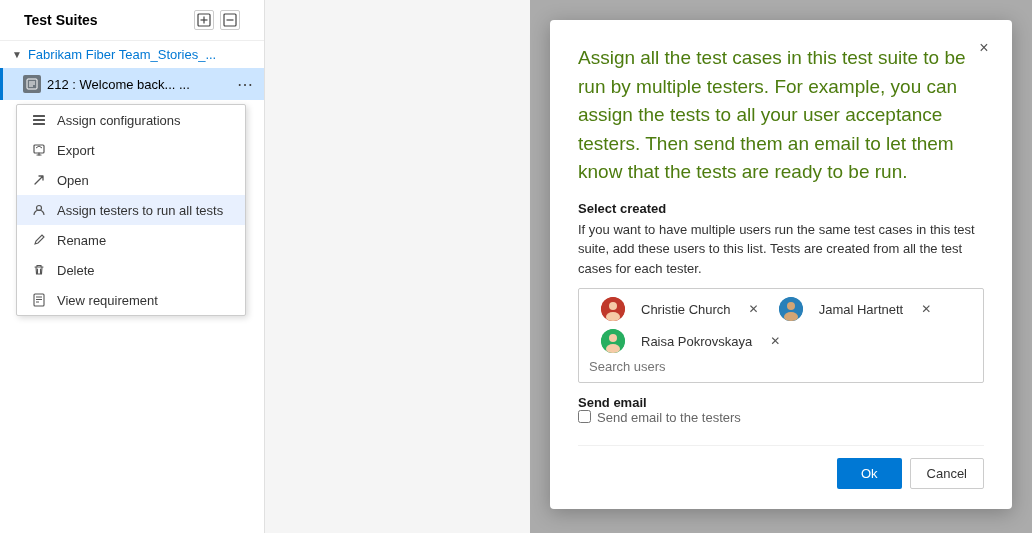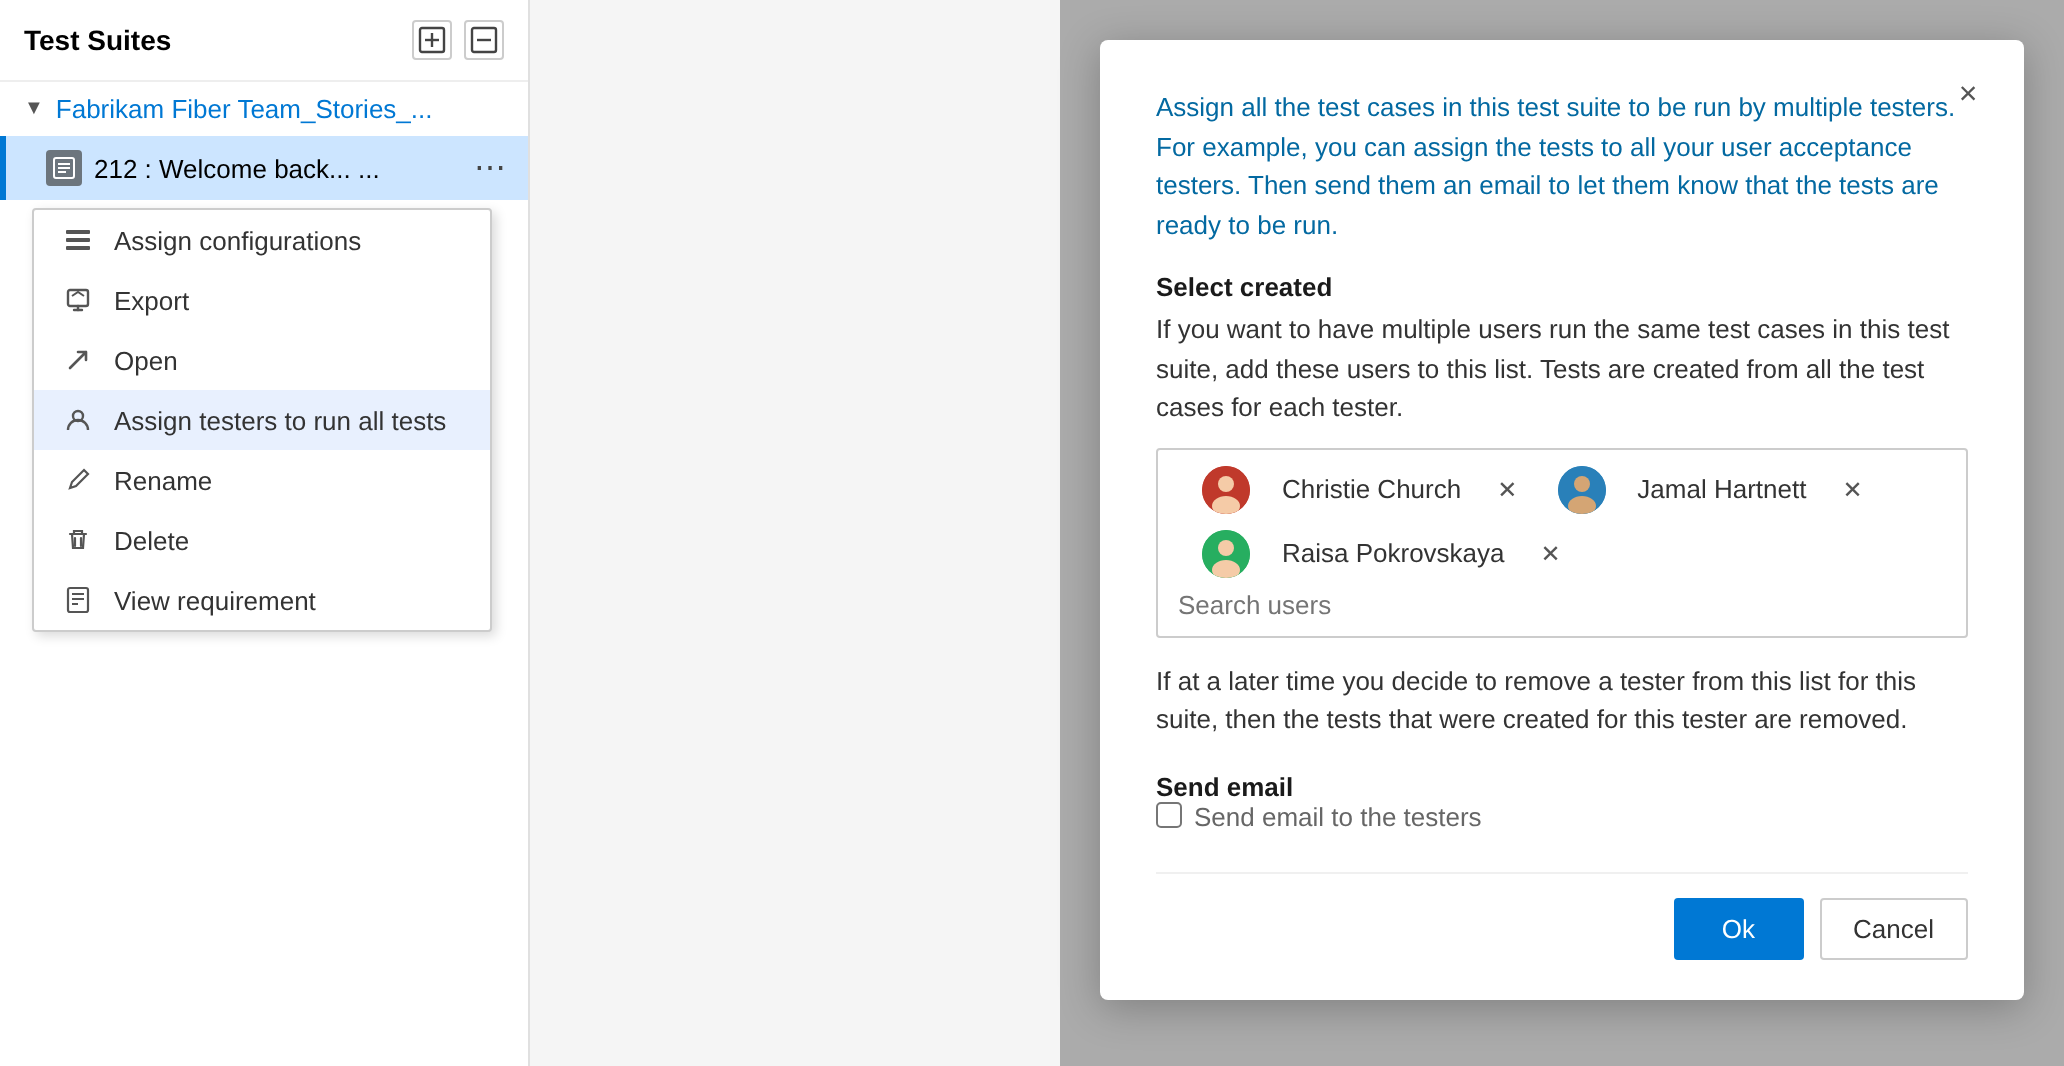--- a/index.html
+++ b/index.html
@@ -20,21 +20,21 @@
       background: #fff;
       border-right: 1px solid #e0e0e0;
       display: flex;
       flex-direction: column;
       height: 100%;
     }
     .sidebar-header {
       display: flex;
       align-items: center;
       justify-content: space-between;
-      padding: 10px 12px;
+      padding: 10px 24px;
       font-weight: 600;
       font-size: 14px;
       border-bottom: 1px solid #eee;
     }
     .sidebar-header-icons {
       display: flex;
       gap: 6px;
     }
     .sidebar-header-icon {
       width: 20px;
@@ -180,22 +180,22 @@
       display: flex;
       align-items: center;
       justify-content: center;
       cursor: pointer;
       font-size: 16px;
       color: #555;
       border: none;
       background: none;
     }
     .modal-description {
-      font-size: 13px;
-      color: #0369a1;
+      font-size: 19px;
+      color: #4d7c0f;
       line-height: 1.5;
       margin-bottom: 14px;
     }
     .section-title {
       font-size: 13px;
       font-weight: 600;
       color: #1a1a1a;
       margin-bottom: 4px;
     }
     .section-desc {
@@ -485,21 +485,20 @@
                 <ellipse cx="12" cy="20" rx="7" ry="5" fill="#f5cba7"></ellipse>
               </svg>
             </div>
             <span class="tester-name">Raisa Pokrovskaya</span>
             <span class="tester-remove">✕</span>
           </div>
         </div>
         <input class="search-users" type="text" placeholder="Search users" style="">
       </div>
 
-      <p class="remove-warning">If at a later time you decide to remove a tester from this list for this suite, then the tests that were created for this tester are removed.</p>
 
       <div class="send-email-section">
         <div class="send-email-label">Send email</div>
         <div class="checkbox-row">
           <input type="checkbox" id="send-email-cb" style="">
           <label class="checkbox-label" for="send-email-cb">Send email to the testers</label>
         </div>
       </div>
 
       <div class="modal-footer">

